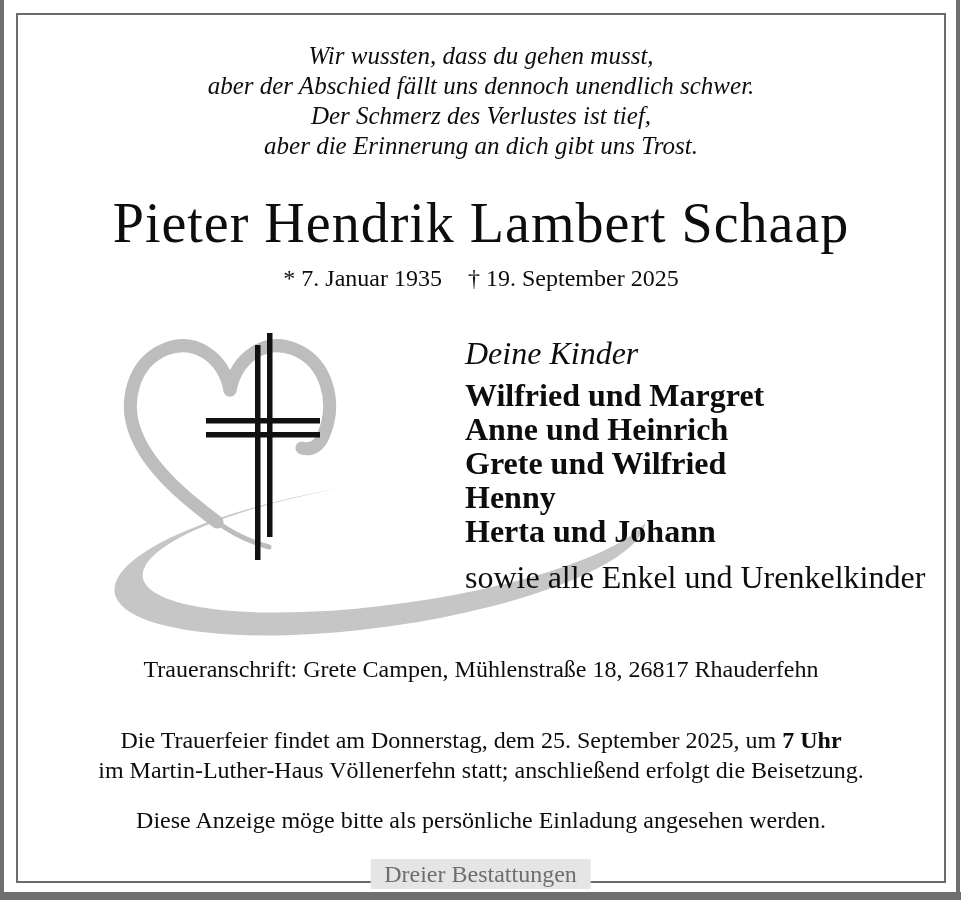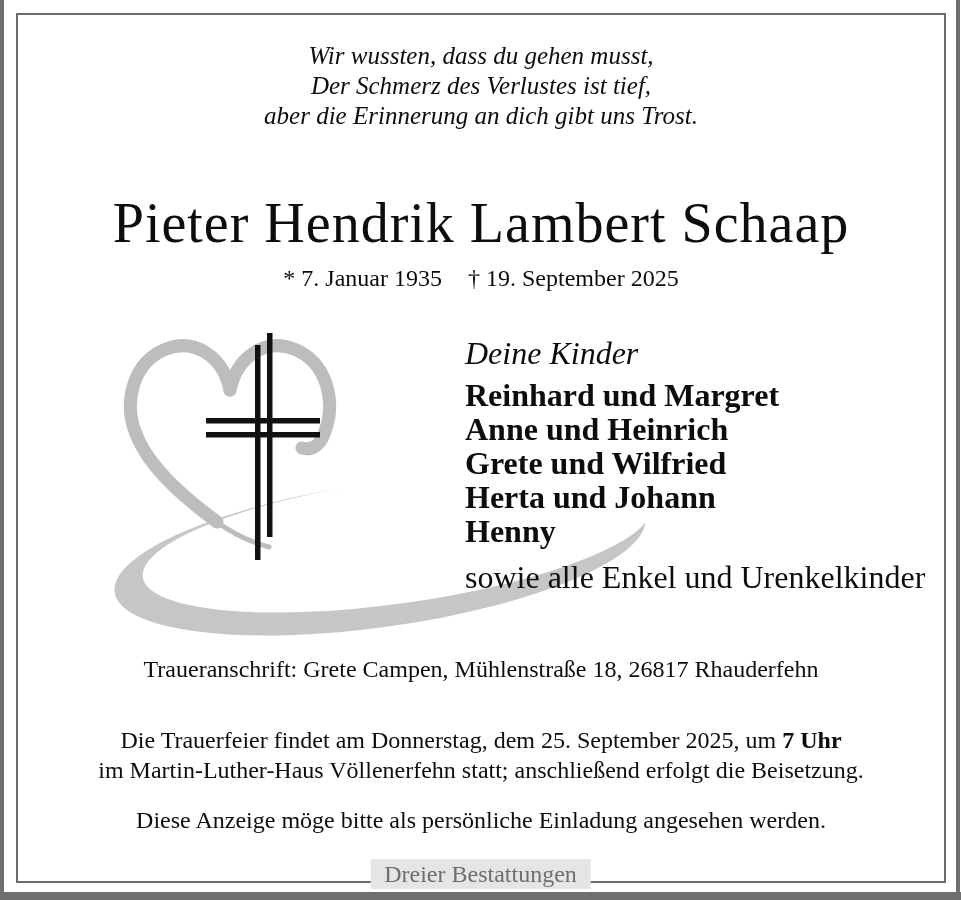--- a/index.html
+++ b/index.html
@@ -70,20 +70,21 @@
 <div class="page">
 
   <div class="edge-left"></div>
   <div class="edge-right"></div>
   <div class="edge-bottom"></div>
 
   <div class="notice">
 
     <div class="centered verse">
       <div>Wir wussten, dass du gehen musst,</div>
+      <div>aber der Abschied fällt uns dennoch unendlich schwer.</div>
       <div>Der Schmerz des Verlustes ist tief,</div>
       <div>aber die Erinnerung an dich gibt uns Trost.</div>
     </div>
 
     <div class="centered name">Pieter Hendrik Lambert Schaap</div>
 
     <div class="centered dates">
       <span class="birth">* 7. Januar 1935</span><span>† 19. September 2025</span>
     </div>
 
@@ -101,25 +102,25 @@
 
         <rect x="160" y="25" width="5.5" height="215" fill="#111111"></rect>
         <rect x="172" y="13" width="5.5" height="204" fill="#111111"></rect>
         <rect x="111" y="98" width="114" height="5.5" fill="#111111"></rect>
         <rect x="111" y="112" width="114" height="5.5" fill="#111111"></rect>
       </svg>
     </div>
 
     <div class="mourners">
       <div class="intro">Deine Kinder</div>
-      <div class="child">Reinhard und Margret</div>
+      <div class="child">Wilfried und Margret</div>
       <div class="child">Anne und Heinrich</div>
       <div class="child">Grete und Wilfried</div>
+      <div class="child">Henny</div>
       <div class="child">Herta und Johann</div>
-      <div class="child">Henny</div>
       <div class="outro">sowie alle Enkel und Urenkelkinder</div>
     </div>
 
     <div class="centered address">Traueranschrift: Grete Campen, Mühlenstraße 18, 26817 Rhauderfehn</div>
 
     <div class="centered funeral">
       <div><span>Die Trauerfeier findet am Donnerstag, dem 25. September 2025, um </span><span class="bold">7 Uhr</span></div>
       <div>im Martin-Luther-Haus Völlenerfehn statt; anschließend erfolgt die Beisetzung.</div>
     </div>
 

